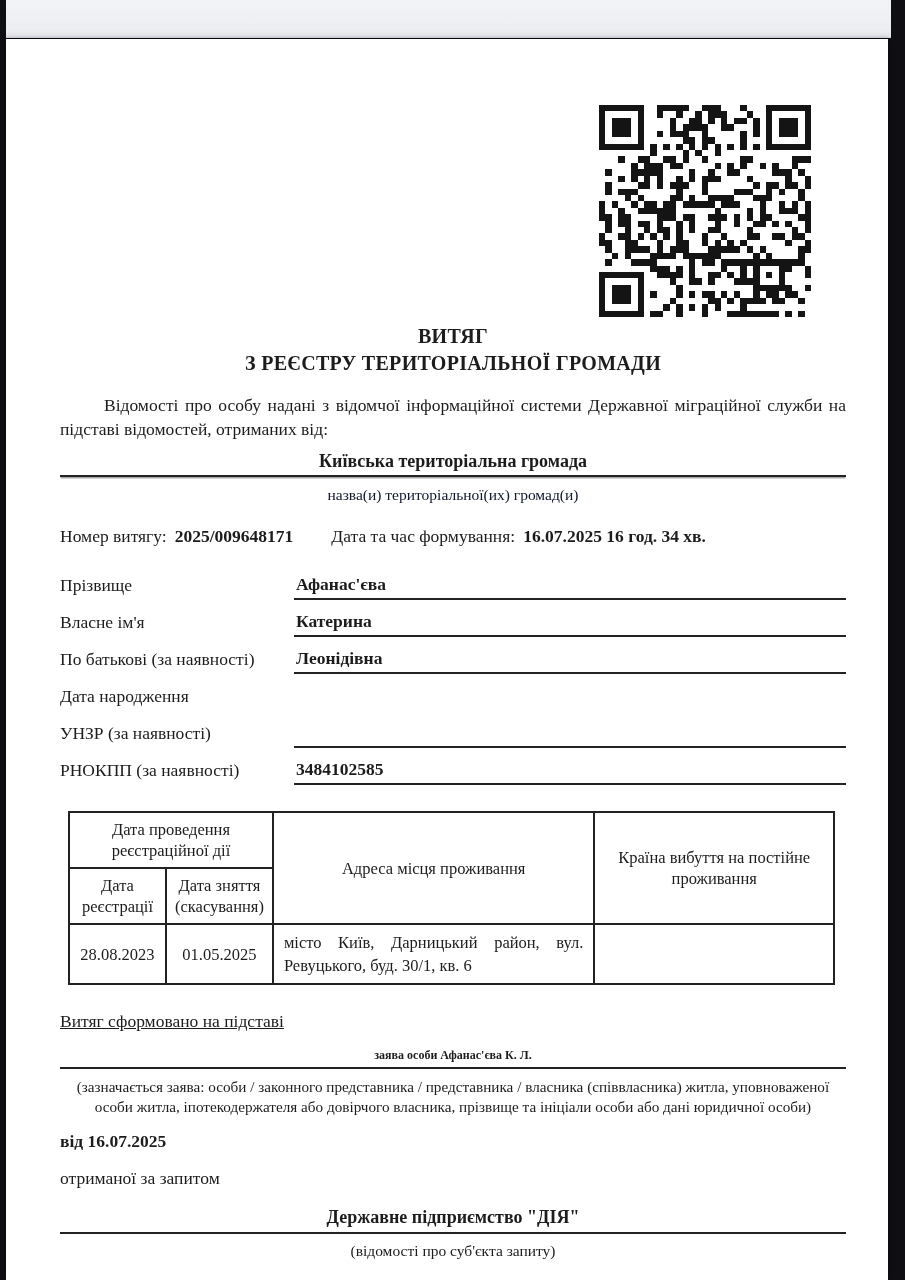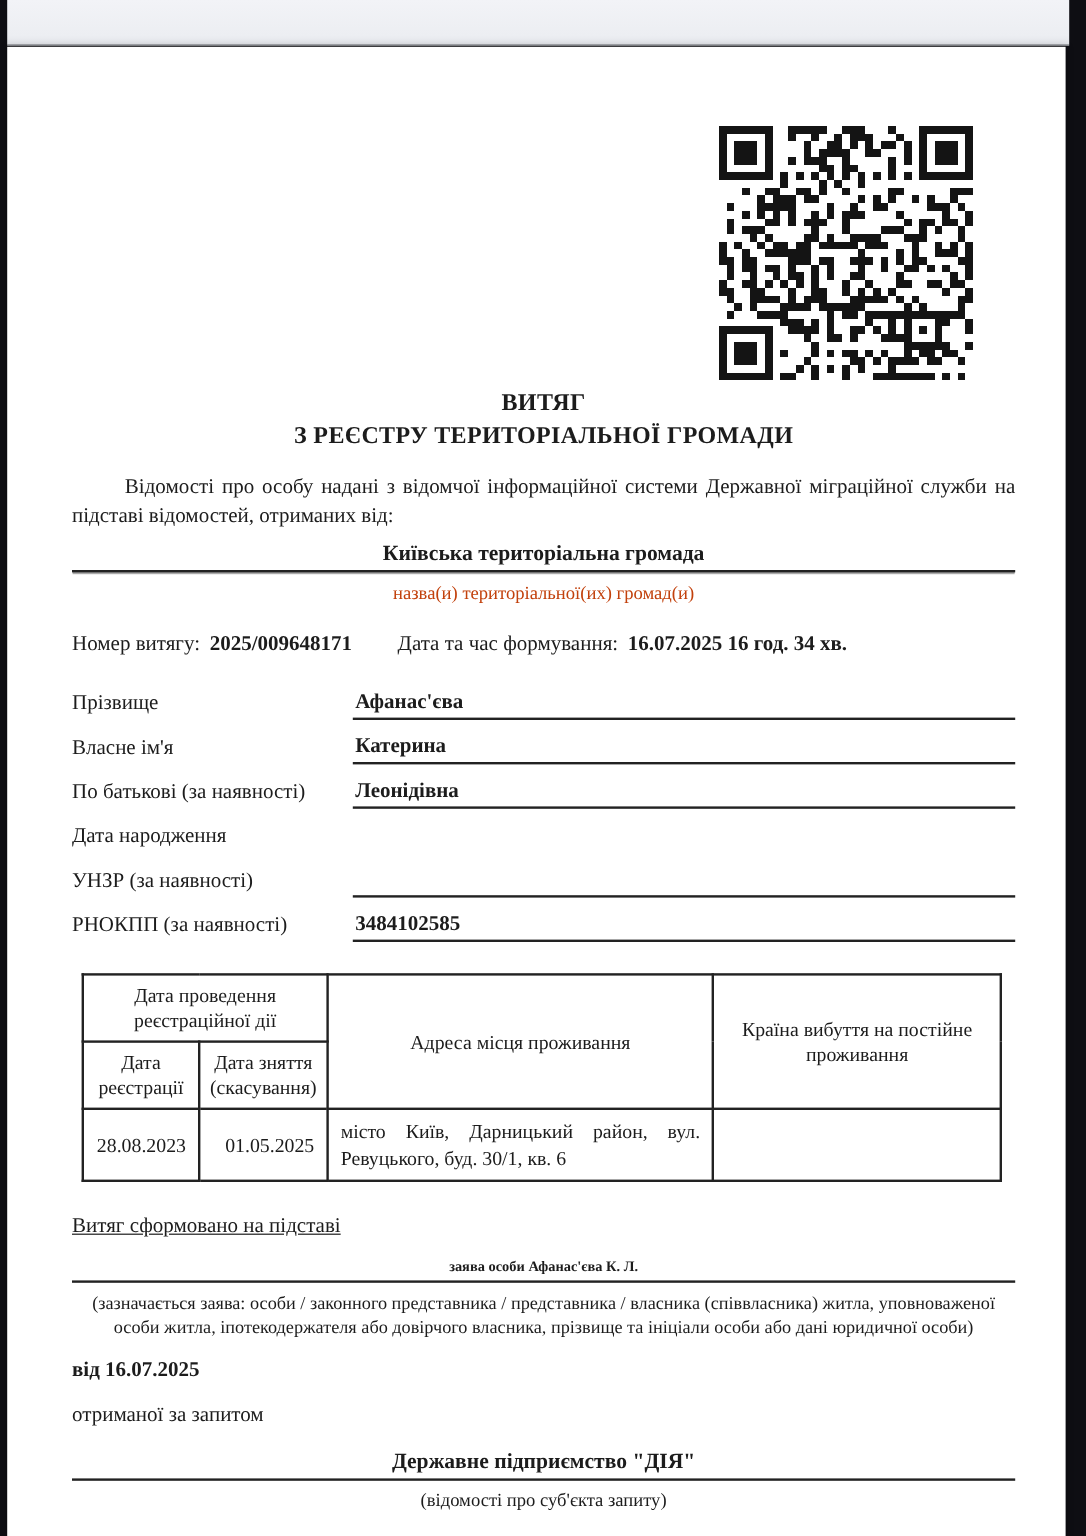--- a/index.html
+++ b/index.html
@@ -50,21 +50,21 @@
     font-weight: bold;
     font-size: 18px;
     padding-bottom: 3px;
     border-bottom: 2.5px solid #222;
     box-shadow: 0 2px 0 -0.5px #aaa;
   }
   .community-caption {
     margin-top: 9px;
     text-align: center;
     font-size: 15.5px;
-    color: #c2410c;
+    color: #0f172a;
   }
 
   .number-line {
     margin-top: 22px;
     font-size: 17.5px;
     display: flex;
     gap: 8px;
     align-items: baseline;
   }
   .number-line .bold { font-weight: bold; }
@@ -101,21 +101,21 @@
     border: 2px solid #222;
     font-weight: normal;
     vertical-align: middle;
   }
   table.reg th { text-align: center; padding: 6px 8px; line-height: 21px; }
   .col-reg { width: 97px; }
   .col-rem { width: 100px; }
   .col-addr { width: 327px; }
   .col-country { width: 243px; border-radius: 18px; }
   table.reg td { padding: 6px 10px; line-height: 23px; }
-  td.c { text-align: right; margin-left: 28px; }
+  td.c { text-align: center; margin-left: 28px; }
   td.addr { text-align: justify; }
 
   .basis { margin-top: 26px; font-size: 17.5px; text-decoration: underline; }
   .application {
     margin-top: 16px;
     text-align: center;
     font-weight: bold;
     font-size: 12px;
     padding-bottom: 4px;
     border-bottom: 2.2px solid #222;

